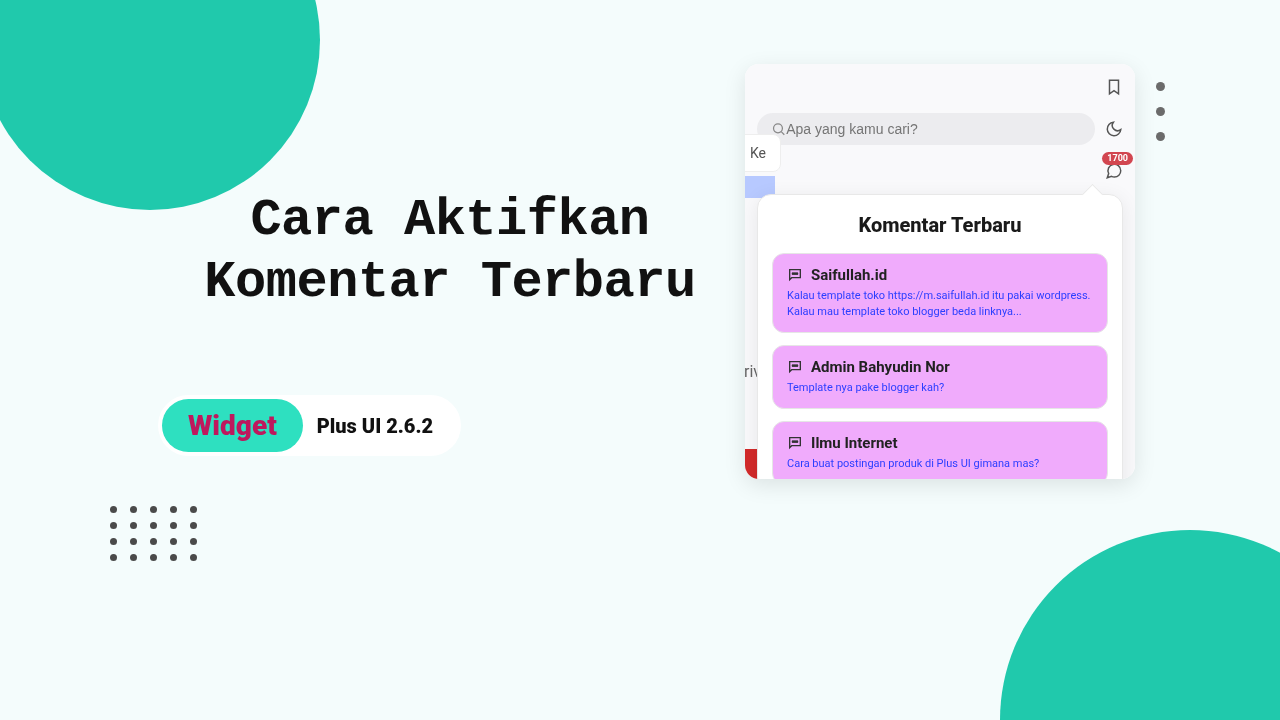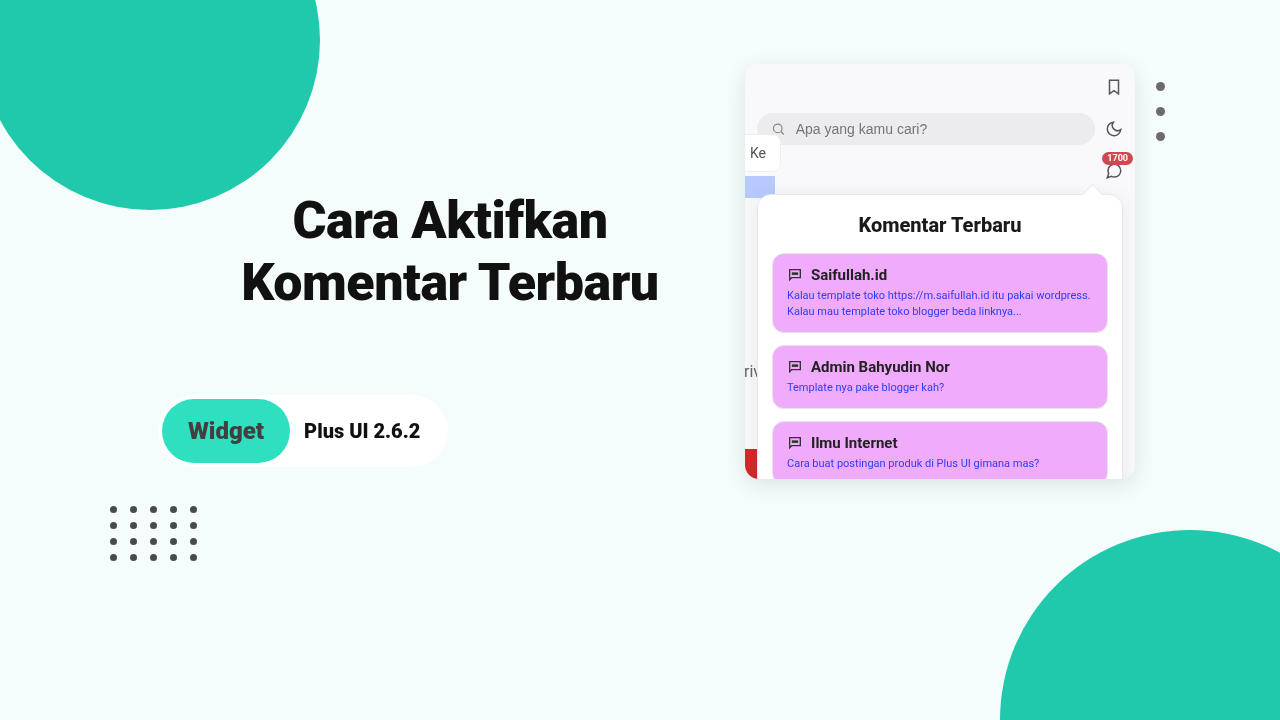--- a/index.html
+++ b/index.html
@@ -11,35 +11,35 @@
 
 
 .dot-grid { position:absolute; bottom:150px; left:110px; display:grid; grid-template-columns:repeat(5, 20px); grid-template-rows:repeat(4, 16px); gap:0; }
 .dot-grid span { width:7px; height:7px; background:#4a4a4a; border-radius:50%; }
 
 
 .vdots { position:absolute; right:115px; top:82px; display:flex; flex-direction:column; gap:16px; }
 .vdots span { width:9px; height:9px; background:#6b6b6b; border-radius:50%; }
 
 
-.headline { position:absolute; left:190px; top:190px; width:520px; }
+.headline { position:absolute; left:190px; top:190px; width:520px;font-family:Liberation Mono, monospace; }
 .headline h1 { font-size:52px; font-weight:900; line-height:1.2; color:#111; text-align:center; letter-spacing:-0.5px; }
 
 
 .pill-row { position:absolute; left:158px; top:395px; display:flex; align-items:center; background:#fff; border-radius:36px; padding:4px; }
-.pill-badge { background:#2ee0c0; color:#404040; font-weight:900; font-size:24px; padding:18px 26px; border-radius:32px; }
+.pill-badge { background:#2ee0c0; color:#be185d; font-weight:900; font-size:28px; padding:10px 26px; border-radius:32px; }
 .pill-text { font-weight:900; font-size:20px; color:#111; padding:0 24px 0 14px; }
 
 
 .widget-wrap { position:absolute; right:145px; top:64px; width:390px; height:415px; background:#fff; border-radius:14px; box-shadow:0 6px 22px rgba(0,0,0,.10); overflow:hidden; }
 .widget-inner { padding:14px 12px 0 12px; background:#f9f9fb; height:100%; position:relative; }
 
 
 .searchbar { display:flex; align-items:center; }
-.search-pill { flex:1; background:#ececef; border-radius:22px; display:flex; align-items:center; padding:8px 14px; gap:10px; }
+.search-pill { flex:1; background:#ececef; border-radius:22px; display:flex; align-items:center; padding:8px 14px; gap:0; }
 .search-pill input { border:none; outline:none; background:transparent; font-size:14px; color:#888; width:100%; }
 .icon-row { display:flex; gap:24px; align-items:center; margin-left:10px;flex-direction:column; }
 .mini-icon { width:18px; height:18px; color:#555; position:relative; }
 .badge-count { position:absolute; top:-10px; right:-10px; background:#d24650; color:#fff; font-size:9px; font-weight:700; padding:2px 5px; border-radius:10px; line-height:1; }
 
 
 .dropdown { background:#fff; border-radius:14px; margin-top:14px; padding:18px 14px; border:1px solid #e8e8e8; box-shadow:0 4px 20px rgba(0,0,0,.08); position:relative; }
 .dropdown::before { content:''; position:absolute; top:-8px; right:22px; width:14px; height:14px; background:#fff; border-left:1px solid #e8e8e8; border-top:1px solid #e8e8e8; transform:rotate(45deg); }
 .dropdown h2 { text-align:center; font-size:20px; font-weight:800; color:#1a1a1a; margin-bottom:16px; }
 

